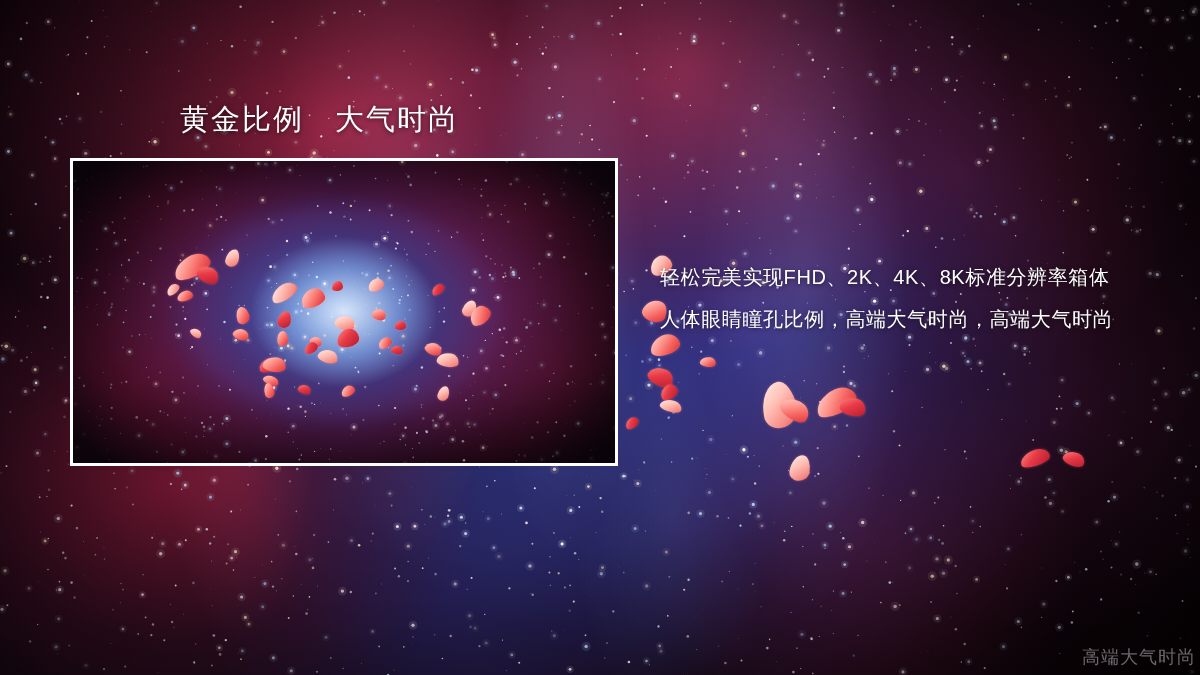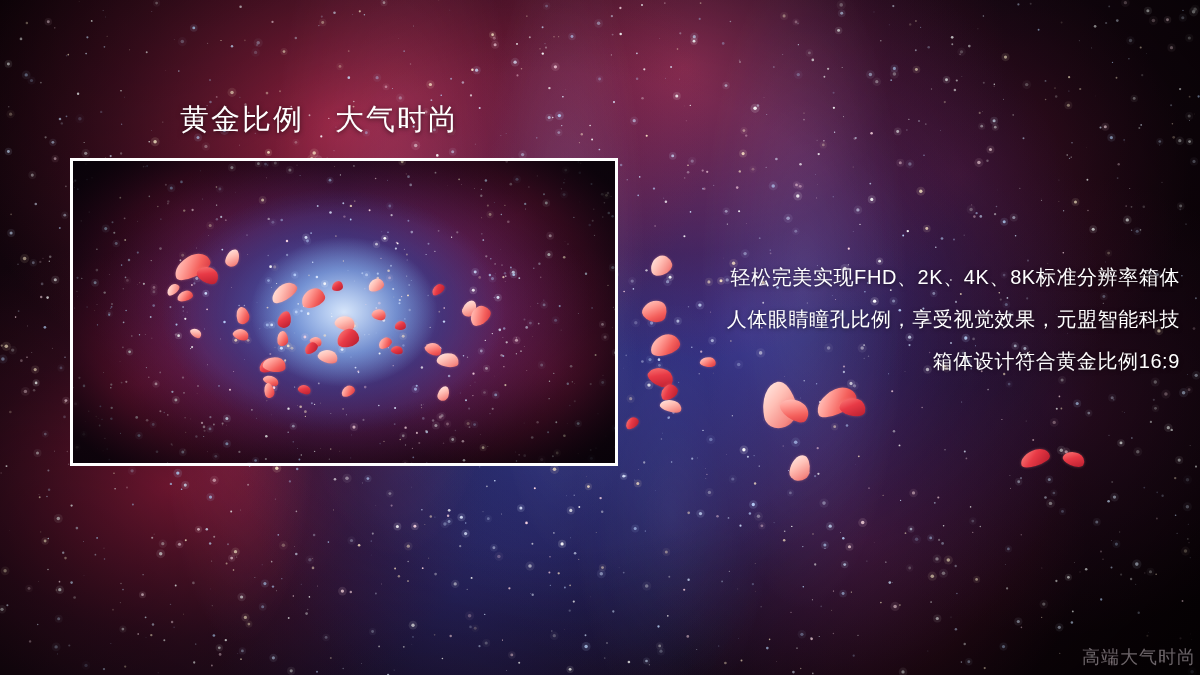--- a/index.html
+++ b/index.html
@@ -8,21 +8,20 @@
     background: #000;
   }
   #slide {
     position: relative;
     width: 1200px;
     height: 675px;
     overflow: hidden;
     background: #701a75;
     font-family: "Liberation Sans", "DejaVu Sans", sans-serif;
     user-select: none;
-    text-align: right;
   }
 
   
   .bg-layer {
     position: absolute;
     inset: 0;
     pointer-events: none;
   }
   #bg-base {
     background:
@@ -122,21 +121,20 @@
     top: 256px;
     width: 520px;
   }
   .body-line {
     font-size: 20px;
     line-height: 42px;
     color: #ffffff;
     letter-spacing: 0.6px;
     white-space: pre;
     text-shadow: 0 1px 4px rgba(0,0,0,0.55);
-    margin-left: 38px;
   }
   #watermark {
     position: absolute;
     right: 4px;
     bottom: 6px;
     font-size: 18px;
     letter-spacing: 1px;
     color: rgba(208,198,204,0.50);
     white-space: pre;
   }
@@ -2889,19 +2887,18 @@
         <div class="petal " style="left:352px;top:182px;width:17px;height:12px;transform:rotate(28deg);"></div>
         <div class="petal pale" style="left:364px;top:192px;width:22px;height:14px;transform:rotate(12deg);"></div>
         <div class="petal pale" style="left:390px;top:139px;width:13px;height:17px;transform:rotate(20deg);"></div>
         <div class="petal " style="left:396px;top:146px;width:22px;height:17px;transform:rotate(-34deg);"></div>
         <div class="petal pale" style="left:365px;top:225px;width:11px;height:15px;transform:rotate(14deg);"></div>
       </div>
   </div>
 
   <div id="body-text">
     <div class="body-line">轻松完美实现FHD、2K、4K、8K标准分辨率箱体</div>
-    <div class="body-line">人体眼睛瞳孔比例，享受视觉效果，元盟智能科技</div>
-    <div class="body-line">箱体设计符合黄金比例16:9</div>
+    <div class="body-line">人体眼睛瞳孔比例，高端大气时尚，高端大气时尚</div>
   </div>
 
   <div id="watermark">高端大气时尚</div>
 
 </div>
 
 </body></html>

